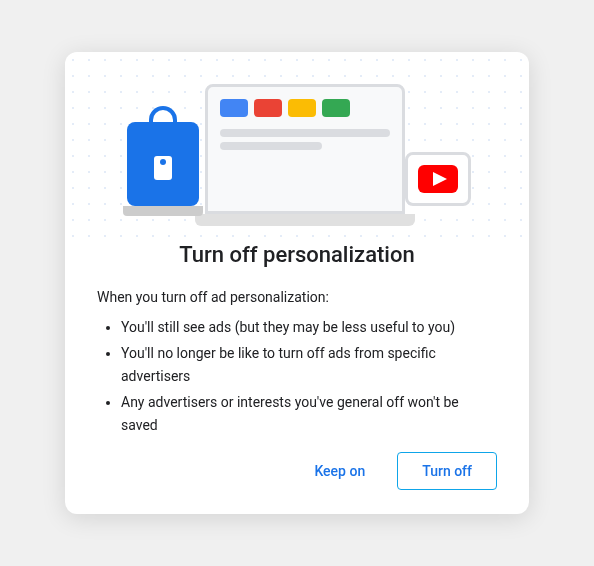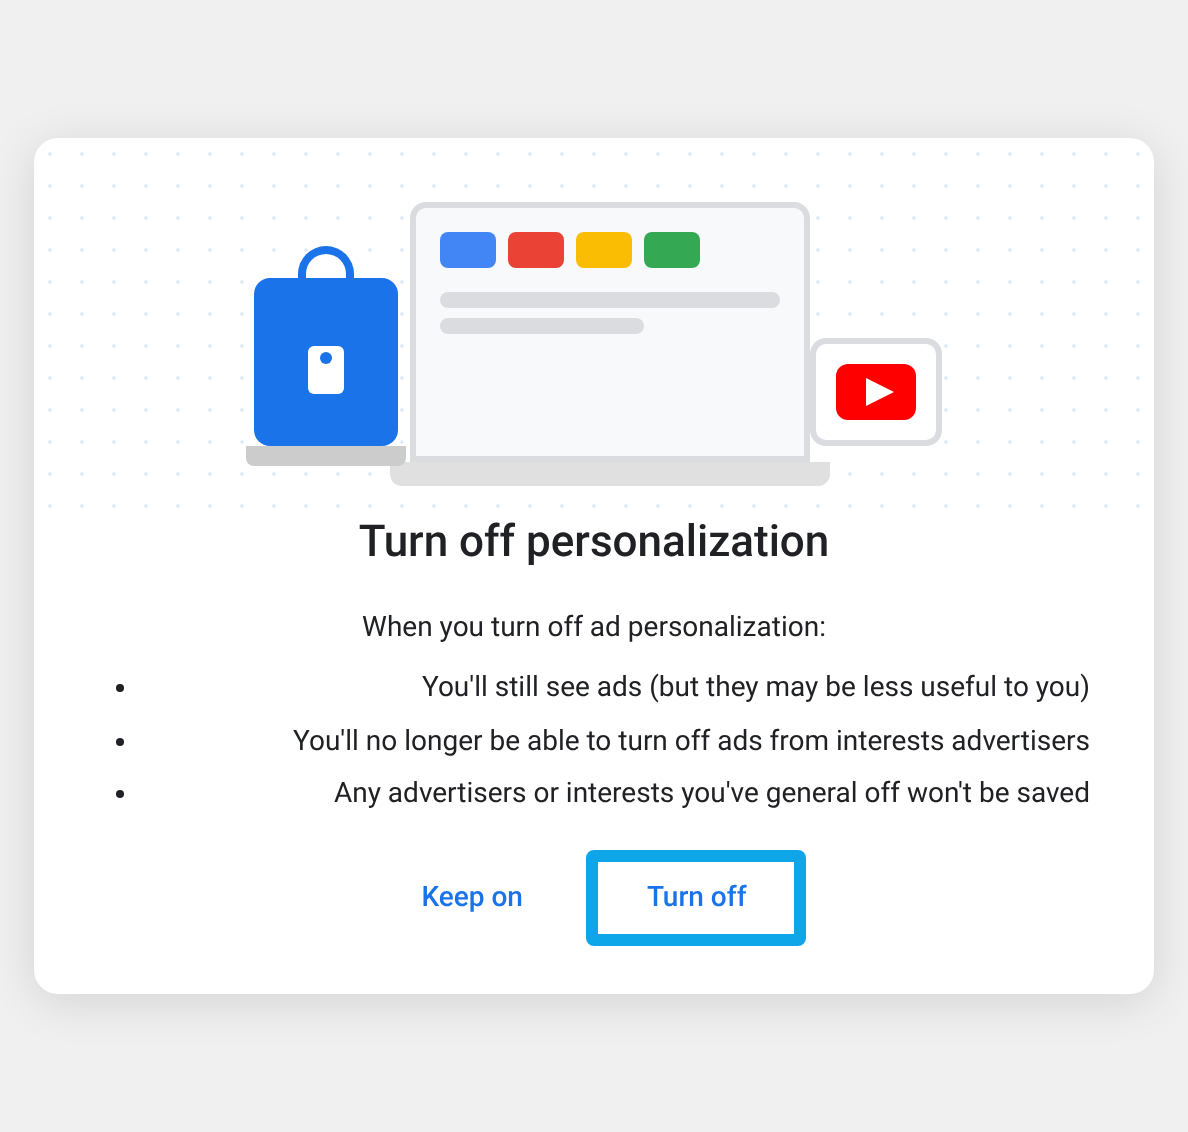--- a/index.html
+++ b/index.html
@@ -12,21 +12,21 @@
       width: 594px;
       height: 566px;
       display: flex;
       align-items: center;
       justify-content: center;
       background: #f0f0f0;
       font-family: 'Roboto', Arial, sans-serif;
     }
 
     .dialog {
-      width: 560px;
+      width: 464px;
       background: #fff;
       border-radius: 12px;
       box-shadow: 0 4px 24px rgba(0,0,0,0.12);
       overflow: hidden;
       padding: 0 0 24px 0;
     }
 
     .illustration {
       display: flex;
       justify-content: center;
@@ -215,66 +215,64 @@
       color: #202124;
       text-align: center;
       margin-bottom: 20px;
     }
 
     .subtitle {
       font-size: 14px;
       color: #202124;
       margin-bottom: 8px;
       line-height: 1.5;
-      text-align: center;
     }
 
     .bullet-list {
       list-style: disc;
       padding-left: 24px;
       margin-bottom: 16px;
     }
 
     .bullet-list li {
       font-size: 14px;
       color: #202124;
       line-height: 1.6;
       margin-bottom: 4px;
-      text-align: right;
     }
 
     .footer-text {
       font-size: 14px;
       color: #202124;
       line-height: 1.6;
       margin-bottom: 24px;
     }
 
     .actions {
       display: flex;
-      justify-content: center;
+      justify-content: flex-end;
       gap: 12px;
       padding: 0 32px;
     }
 
     .btn-keep-on {
       background: transparent;
       border: none;
       color: #1a73e8;
       font-size: 14px;
       font-weight: 500;
       padding: 10px 20px;
       border-radius: 4px;
       cursor: pointer;
       font-family: inherit;
     }
 
     .btn-turn-off {
       background: transparent;
-      border: 6px solid #0ea5e9;
+      border: 1px solid #0ea5e9;
       color: #1a73e8;
       font-size: 14px;
       font-weight: 500;
       padding: 10px 24px;
       border-radius: 4px;
       cursor: pointer;
       font-family: inherit;
     }
   </style>
 </head>
@@ -317,21 +315,21 @@
     </div>
   </div>
 
   <div class="content">
     <h2 class="title">Turn off personalization</h2>
 
     <p class="subtitle">When you turn off ad personalization:</p>
 
     <ul class="bullet-list">
       <li>You'll still see ads (but they may be less useful to you)</li>
-      <li>You'll no longer be able to turn off ads from interests advertisers</li>
+      <li>You'll no longer be like to turn off ads from specific advertisers</li>
       <li>Any advertisers or interests you've general off won't be saved</li>
     </ul>
 
   </div>
 
   <div class="actions">
     <button class="btn-keep-on">Keep on</button>
     <button class="btn-turn-off">Turn off</button>
   </div>
 

